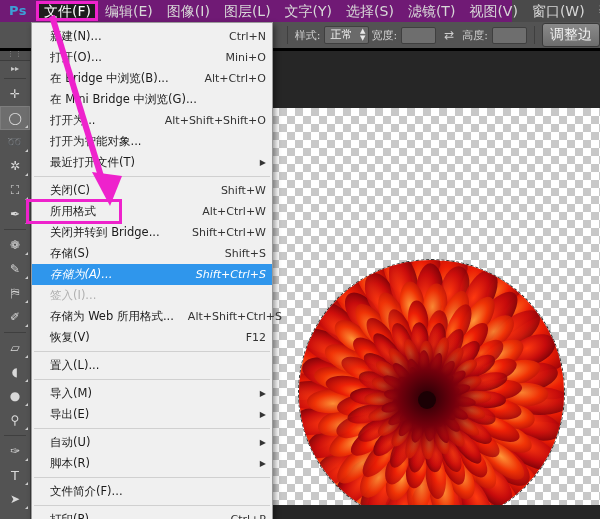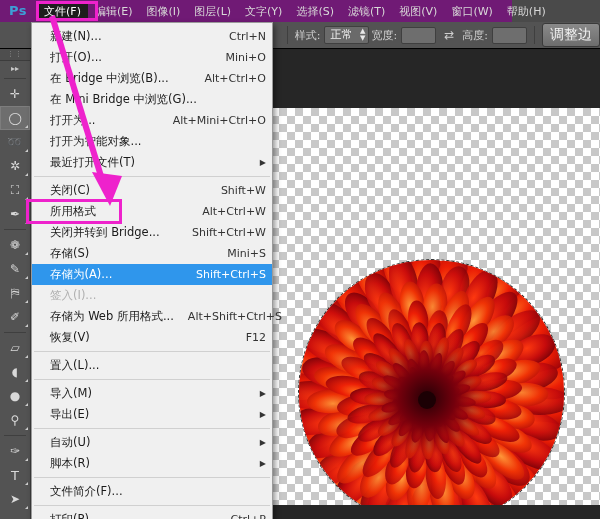--- a/index.html
+++ b/index.html
@@ -14,32 +14,32 @@
   
   .menubar{
     position:absolute;left:0;top:0;width:512px;height:22px;
     background:#701a75;display:flex;align-items:center;
   }
   .ps-logo{
     color:#3d9fd6;font-weight:bold;font-size:13px;letter-spacing:.5px;
     padding:0 10px 0 9px;line-height:22px;
   }
   .menu-item{
-    font-size:11px;color:#d8d8d8;padding:3px 7px;line-height:13px;white-space:nowrap;
+    font-size:14px;color:#d8d8d8;padding:3px 7px;line-height:13px;white-space:nowrap;
   }
   .menu-item.active{background:#1d1d1d;color:#ffffff;}
   .menu-hl{
     position:absolute;left:36px;top:1px;width:62px;height:20px;
     border:3px solid #ee22cc;box-sizing:border-box;pointer-events:none;
   }
 
   
   .optionsbar{
     position:absolute;left:0;top:22px;width:600px;height:26px;
-    background:#535353;border-bottom:1px solid #000000;
+    background:#535353;border-bottom:3px solid #000000;
     display:flex;align-items:center;
   }
   .opt-sep{width:1px;height:18px;background:#3f3f3f;margin:0 7px;}
   .opt-label{font-size:11px;color:#d0d0d0;margin-right:4px;white-space:nowrap;}
   .opt-select{
     background:#6a6a6a;border:1px solid #3f3f3f;border-radius:2px;
     font-size:11px;color:#f0f0f0;height:16px;line-height:16px;
     padding:0 16px 0 5px;position:relative;white-space:nowrap;
   }
   .opt-select .arrows{
@@ -105,21 +105,21 @@
     position:absolute;left:31px;top:22px;width:240px;
     background:#f0f0f0;border:1px solid #9a9a9a;
     box-shadow:2px 3px 6px rgba(0,0,0,.45);
     padding:3px 0;
   }
   .mrow{
     height:21px;display:flex;align-items:center;
     font-size:11.5px;color:#1a1a1a;padding:0 6px 0 18px;position:relative;
     white-space:nowrap;
   }
-  .mrow.sel{background:#2f96ec;color:#ffffff;}
+  .mrow.sel{background:#2f96ec;color:#ffffff;font-style:italic;}
   .mrow.disabled{color:#b0b0b0;}
   .mrow .lbl{flex:1;}
   .mrow .acc{font-size:11px;color:#333;padding-left:14px;}
   .mrow.sel .acc{color:#ffffff;}
   .mrow .sub{font-size:8px;color:#333;padding-left:12px;}
   .msep{height:1px;background:#d0d0d0;margin:3px 2px;}
 
   
   .anno-box{
     position:absolute;left:26px;top:199px;width:96px;height:25px;
@@ -504,21 +504,21 @@
       </div>
       <div class="mrow">
         <span class="lbl">在 Bridge 中浏览(B)...</span>
         <span class="acc">Alt+Ctrl+O</span>
       </div>
       <div class="mrow">
         <span class="lbl">在 Mini Bridge 中浏览(G)...</span>
       </div>
       <div class="mrow">
         <span class="lbl">打开为...</span>
-        <span class="acc">Alt+Mini+Ctrl+O</span>
+        <span class="acc">Alt+Shift+Shift+O</span>
       </div>
       <div class="mrow">
         <span class="lbl">打开为智能对象...</span>
       </div>
       <div class="mrow">
         <span class="lbl">最近打开文件(T)</span>
         <span class="sub">▶</span>
       </div>
       <div class="msep"></div>
       <div class="mrow">
@@ -528,21 +528,21 @@
       <div class="mrow">
         <span class="lbl">所用格式</span>
         <span class="acc">Alt+Ctrl+W</span>
       </div>
       <div class="mrow">
         <span class="lbl">关闭并转到 Bridge...</span>
         <span class="acc">Shift+Ctrl+W</span>
       </div>
       <div class="mrow">
         <span class="lbl">存储(S)</span>
-        <span class="acc">Mini+S</span>
+        <span class="acc">Shift+S</span>
       </div>
       <div class="mrow sel">
         <span class="lbl">存储为(A)...</span>
         <span class="acc">Shift+Ctrl+S</span>
       </div>
       <div class="mrow disabled">
         <span class="lbl">签入(I)...</span>
       </div>
       <div class="mrow">
         <span class="lbl">存储为 Web 所用格式...</span>

